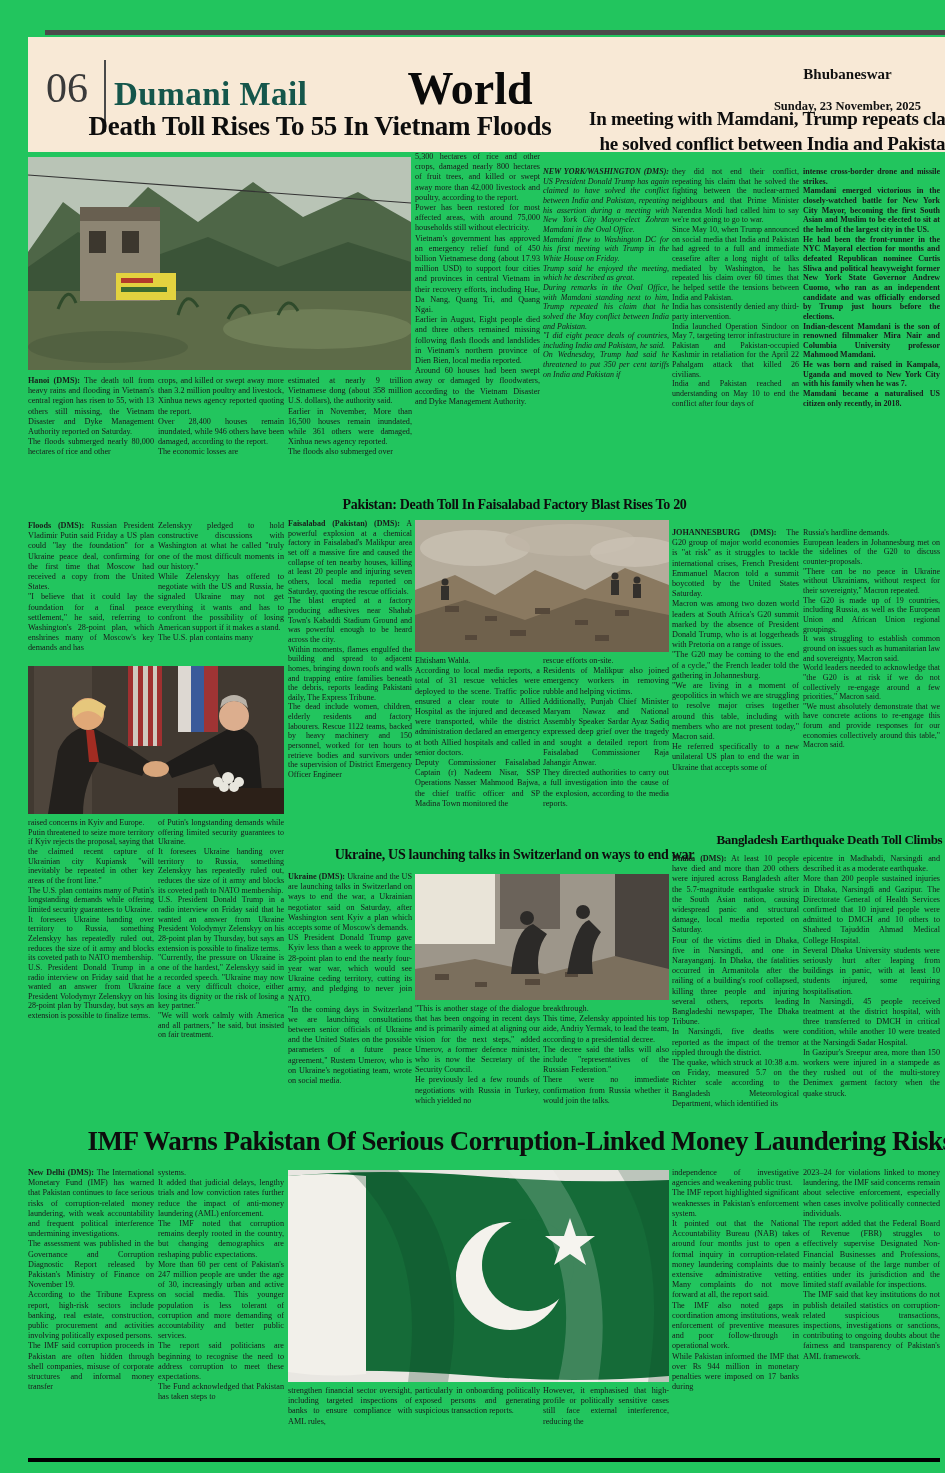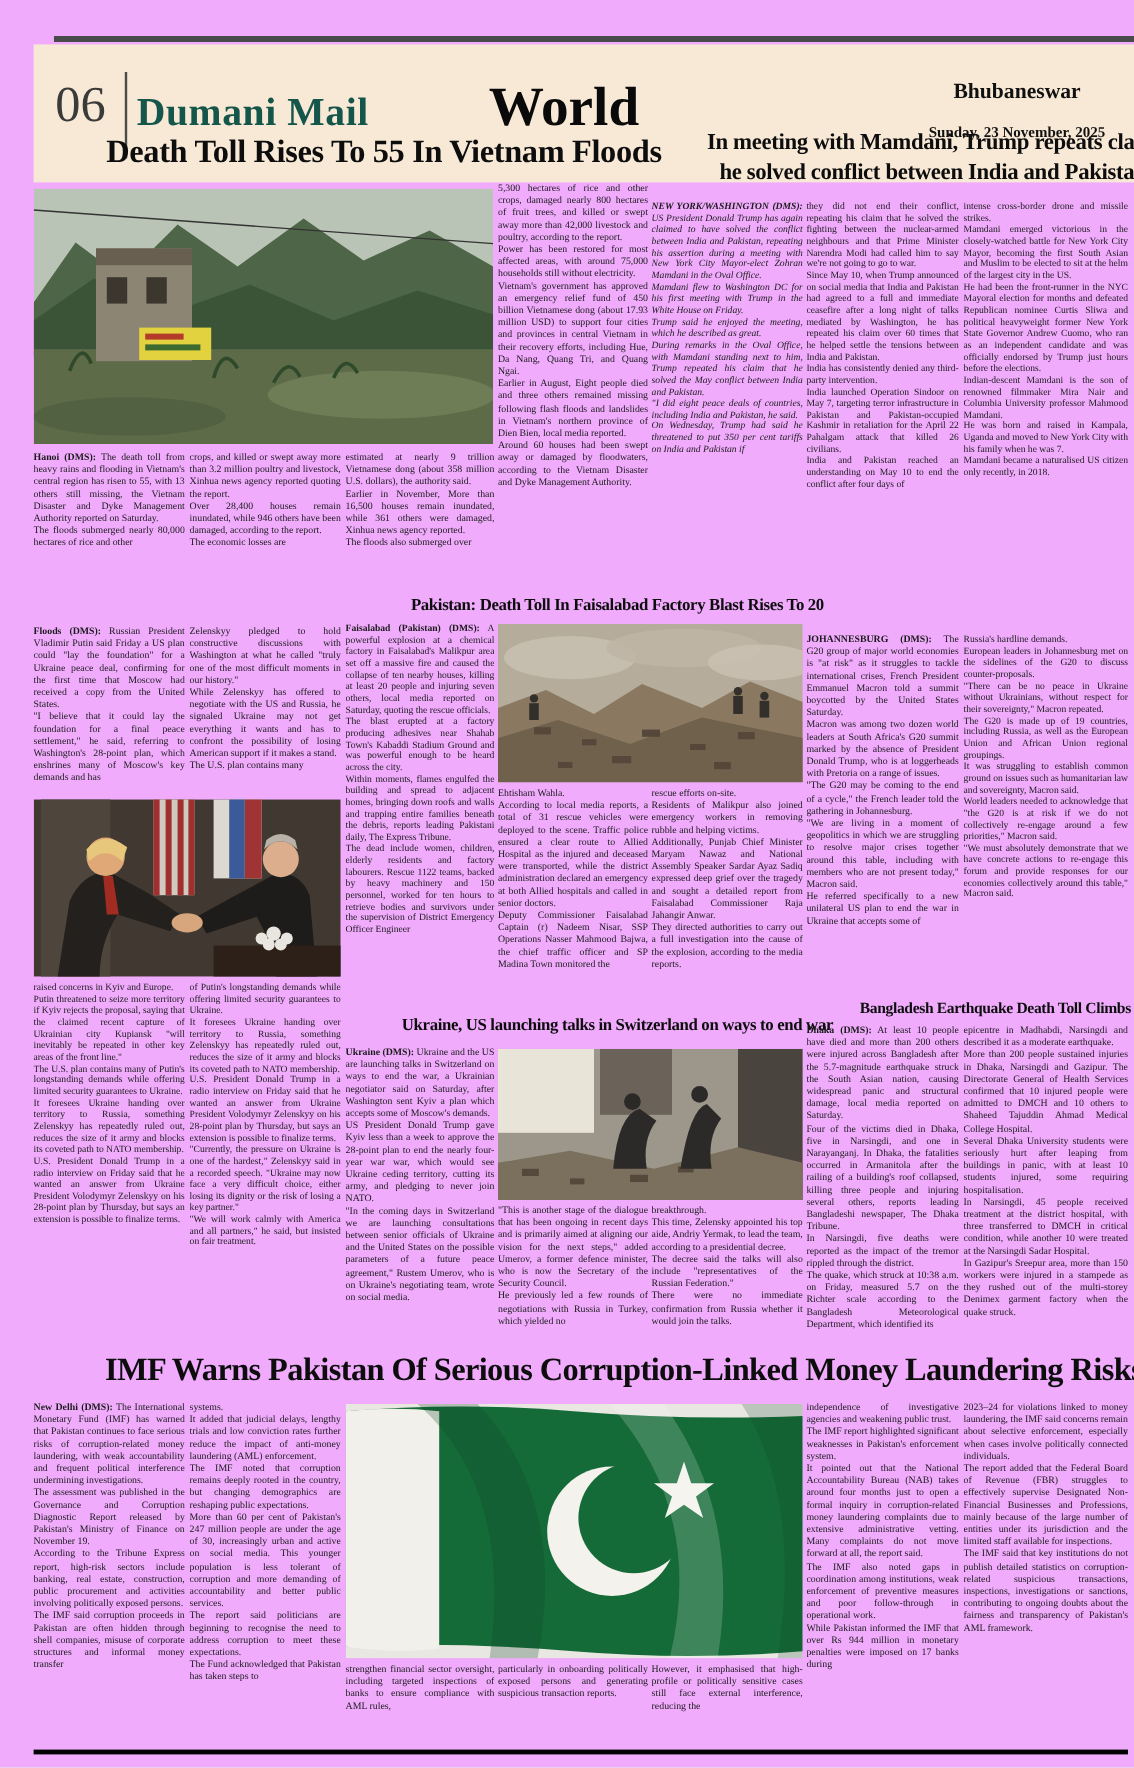--- a/index.html
+++ b/index.html
@@ -1,25 +1,25 @@
 <!DOCTYPE html>
 <html><head>
 <meta charset="utf-8">
 <style>
   html,body{margin:0;padding:0;background:#e8e8e8;}
-  #page{position:relative;width:945px;height:1473px;background:#f0abfc;overflow:hidden;
+  #page{position:relative;width:945px;height:1473px;background:#22c55e;overflow:hidden;
         font-family:"Liberation Serif","DejaVu Serif",serif;color:#1a1a1a;}
   .rule{position:absolute;background:#000;}
   .masthead-band{position:absolute;left:28px;top:37px;width:917px;height:115px;background:#f8e9d6;}
   .page-num{position:absolute;left:46px;top:64px;font-size:42px;color:#3a3a3a;font-weight:400;}
   .mast-divider{position:absolute;left:104px;top:60px;width:2px;height:72px;background:#4a4a4a;}
   .paper-name{position:absolute;left:114px;top:76px;font-size:33px;font-weight:700;color:#15564b;letter-spacing:.5px;}
   .section-name{position:absolute;left:320px;top:62px;width:300px;text-align:center;font-size:46px;font-weight:700;color:#0a0a0a;}
   .mast-right{position:absolute;left:755px;top:66px;width:185px;text-align:center;}
-  .mast-city{font-size:18px;font-weight:700;color:#111;}
+  .mast-city{font-size:15px;font-weight:700;color:#111;}
   .mast-date{font-size:12.5px;font-weight:700;color:#111;margin-top:16px;}
   .headline{position:absolute;text-align:center;font-weight:700;color:#0d0d0d;letter-spacing:-.3px;padding-left:36px;}
   .col{position:absolute;font-size:8.2px;line-height:10.2px;text-align:justify;overflow:hidden;}
   .col .ct{white-space:pre-line;}
   .col .dl{font-weight:700;}
   .tight{font-size:8px;line-height:9.65px;}
   .photo{position:absolute;overflow:hidden;}
   .photo svg{display:block;width:100%;height:100%;}
 </style>
 </head>
@@ -82,21 +82,21 @@
 Mamdani flew to Washington DC for his first meeting with Trump in the White House on Friday.
 Trump said he enjoyed the meeting, which he described as great.
 During remarks in the Oval Office, with Mamdani standing next to him, Trump repeated his claim that he solved the May conflict between India and Pakistan.
 "I did eight peace deals of countries, including India and Pakistan, he said.
 On Wednesday, Trump had said he threatened to put 350 per cent tariffs on India and Pakistan if</span></div>
   <div class="col tight" style="left:672px;top:167px;width:127px;height:322px;"><span class="ct">they did not end their conflict, repeating his claim that he solved the fighting between the nuclear-armed neighbours and that Prime Minister Narendra Modi had called him to say we're not going to go to war.
 Since May 10, when Trump announced on social media that India and Pakistan had agreed to a full and immediate ceasefire after a long night of talks mediated by Washington, he has repeated his claim over 60 times that he helped settle the tensions between India and Pakistan.
 India has consistently denied any third-party intervention.
 India launched Operation Sindoor on May 7, targeting terror infrastructure in Pakistan and Pakistan-occupied Kashmir in retaliation for the April 22 Pahalgam attack that killed 26 civilians.
 India and Pakistan reached an understanding on May 10 to end the conflict after four days of</span></div>
-  <div class="col tight" style="left:803px;top:167px;width:137px;height:322px;"><span class="ct">intense cross-border drone and missile strikes.
+  <div class="col tight" style="left:803px;top:167px;width:137px;height:322px;font-weight:bold;"><span class="ct">intense cross-border drone and missile strikes.
 Mamdani emerged victorious in the closely-watched battle for New York City Mayor, becoming the first South Asian and Muslim to be elected to sit at the helm of the largest city in the US.
 He had been the front-runner in the NYC Mayoral election for months and defeated Republican nominee Curtis Sliwa and political heavyweight former New York State Governor Andrew Cuomo, who ran as an independent candidate and was officially endorsed by Trump just hours before the elections.
 Indian-descent Mamdani is the son of renowned filmmaker Mira Nair and Columbia University professor Mahmood Mamdani.
 He was born and raised in Kampala, Uganda and moved to New York City with his family when he was 7.
 Mamdani became a naturalised US citizen only recently, in 2018.</span></div>
 
   <div class="col" style="left:28px;top:521px;width:126px;height:142px;"><b class="dl">Floods (DMS):</b> <span class="ct">Russian President Vladimir Putin said Friday a US plan could "lay the foundation" for a Ukraine peace deal, confirming for the first time that Moscow had received a copy from the United States.
 "I believe that it could lay the foundation for a final peace settlement," he said, referring to Washington's 28-point plan, which enshrines many of Moscow's key demands and has</span></div>
   <div class="col" style="left:158px;top:521px;width:126px;height:142px;"><span class="ct">Zelenskyy pledged to hold constructive discussions with Washington at what he called "truly one of the most difficult moments in our history."
 While Zelenskyy has offered to negotiate with the US and Russia, he signaled Ukraine may not get everything it wants and has to confront the possibility of losing American support if it makes a stand.

